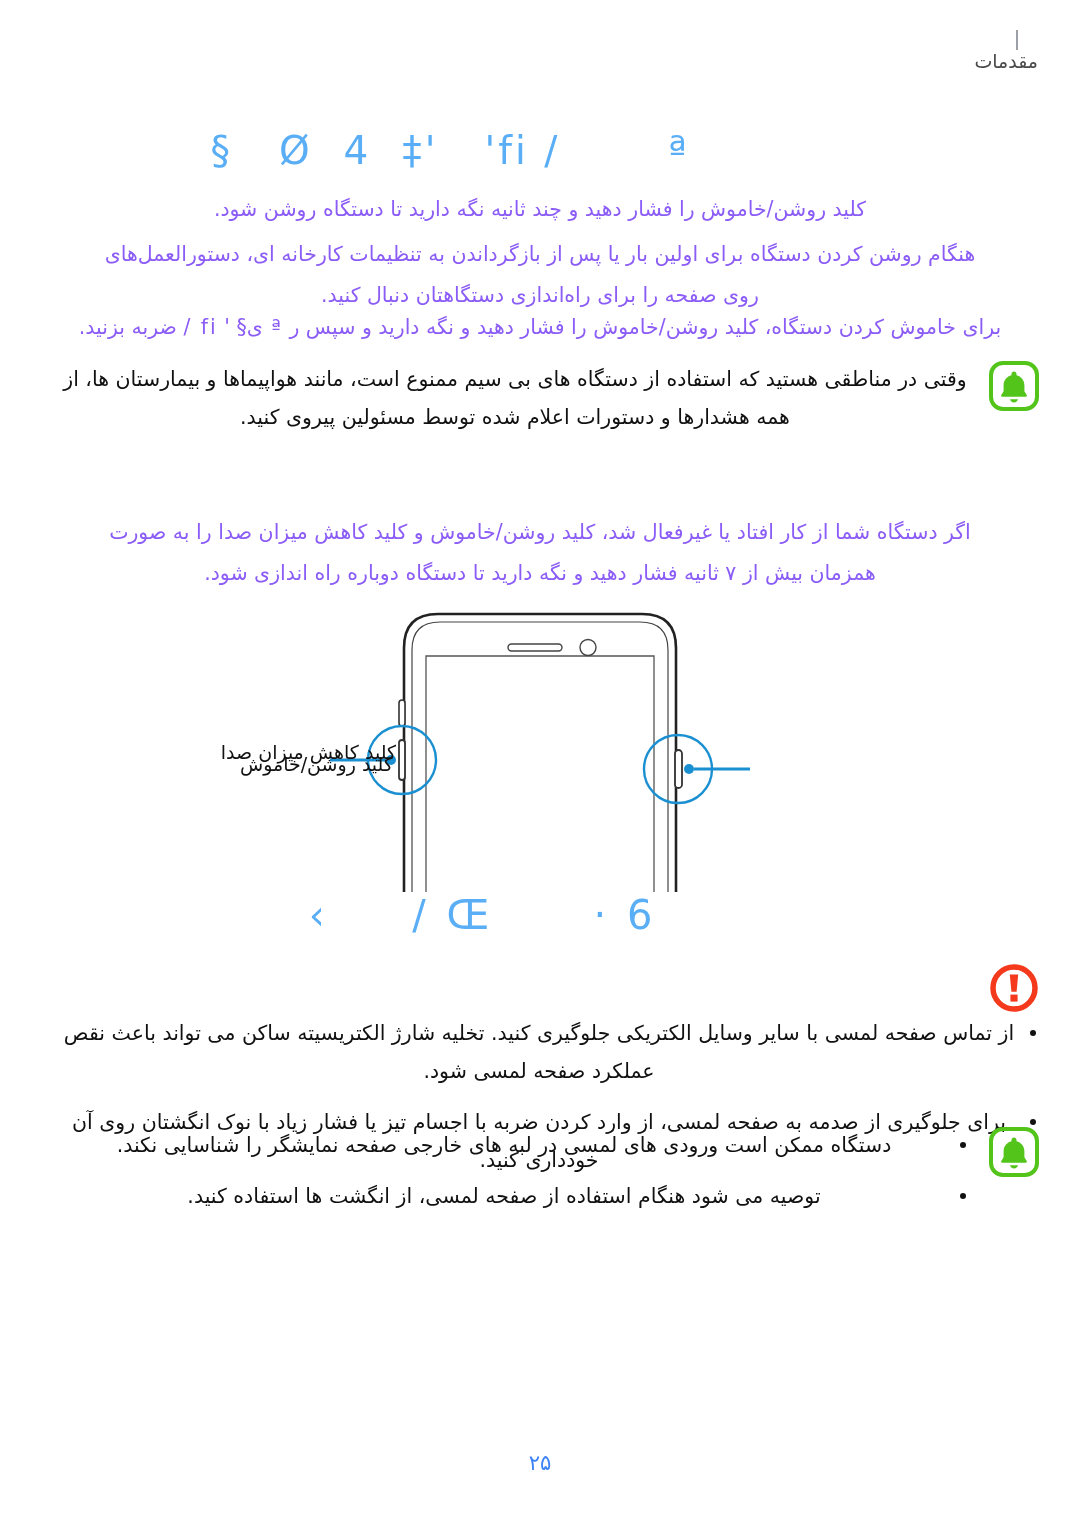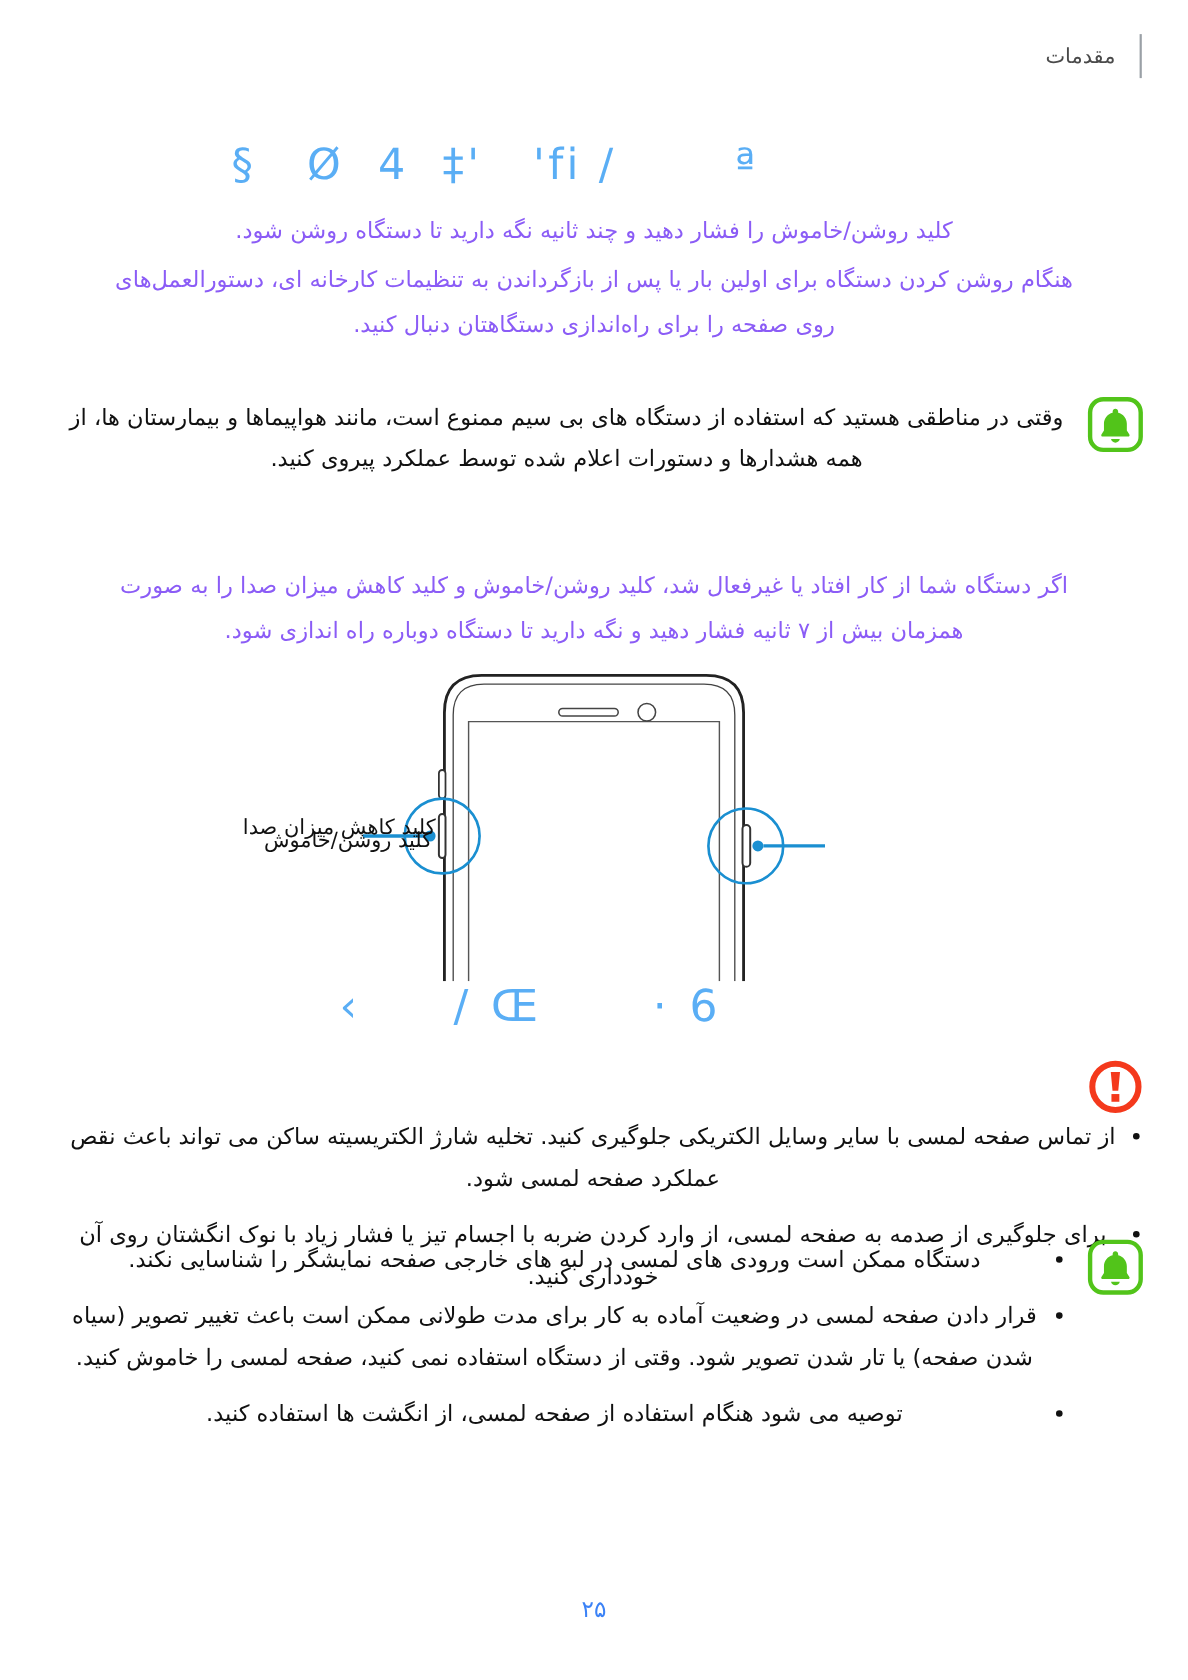--- a/index.html
+++ b/index.html
@@ -23,21 +23,21 @@
     height: 1527px;
     box-sizing: border-box;
   }
 
   
   .header {
     position: absolute;
     top: 30px;
     right: 42px;
     display: flex;
-    flex-direction: row;
+    flex-direction: column;
     align-items: center;
     height: 42px;
   }
   .header-rule {
     width: 2px;
     height: 40px;
     background: #9aa0a6;
     margin-right: 0px;
     margin-left: 22px;
   }
@@ -254,31 +254,36 @@
     <div class="header-rule"></div>
     <div class="header-title">مقدمات</div>
   </div>
 
   <div class="h-section h-blue" id="heading-power-on">Ø  4  ‡'   'fi /       ª   §</div>
 
   <div class="para" id="para-power-on">کلید روشن/خاموش را فشار دهید و چند ثانیه نگه دارید تا دستگاه روشن شود.</div>
 
   <div class="para" id="para-first-setup">هنگام روشن کردن دستگاه برای اولین بار یا پس از بازگرداندن به تنظیمات کارخانه ای، دستورالعمل‌های روی صفحه را برای راه‌اندازی دستگاهتان دنبال کنید.</div>
 
+  <div class="para" id="para-power-off">
+    <span>برای خاموش کردن دستگاه، کلید روشن/خاموش را فشار دهید و نگه دارید و سپس ر</span>
+    <span class="inline-glyph">ª ی§    ' fi /</span>
+    <span>ضربه بزنید.</span>
+  </div>
 
   <div class="note" id="note-wireless">
     <div class="note-icon">
       <svg viewBox="0 0 52 52" width="52" height="52" aria-hidden="true">
         <rect x="3" y="3" width="46" height="46" rx="12" ry="12" fill="none" stroke="#52c41a" stroke-width="4"></rect>
         <path d="M26 11.5c-1.4 0-2.5 1.1-2.5 2.5v1.2c-4.6 1.1-7.9 5.2-7.9 10v6.1l-2.3 3.6c-.5.8.1 1.9 1.1 1.9h23.2c1 0 1.6-1.1 1.1-1.9l-2.3-3.6v-6.1c0-4.8-3.3-8.9-7.9-10V14c0-1.4-1.1-2.5-2.5-2.5z" fill="#52c41a"></path>
         <path d="M22 39.2c.4 1.9 2 3.3 4 3.3s3.6-1.4 4-3.3z" fill="#52c41a"></path>
       </svg>
     </div>
     <div class="note-body">
-      <p>وقتی در مناطقی هستید که استفاده از دستگاه های بی سیم ممنوع است، مانند هواپیماها و بیمارستان ها، از همه هشدارها و دستورات اعلام شده توسط عملکرد پیروی کنید.</p>
+      <p>وقتی در مناطقی هستید که استفاده از دستگاه های بی سیم ممنوع است، مانند هواپیماها و بیمارستان ها، از همه هشدارها و دستورات اعلام شده توسط مسئولین پیروی کنید.</p>
     </div>
   </div>
 
 
   <div class="para" id="para-restart">اگر دستگاه شما از کار افتاد یا غیرفعال شد، کلید روشن/خاموش و کلید کاهش میزان صدا را به صورت همزمان بیش از ۷ ثانیه فشار دهید و نگه دارید تا دستگاه دوباره راه اندازی شود.</div>
 
   <div id="phone-figure">
     <svg width="420" height="300" viewBox="0 0 420 300" aria-hidden="true">
 
       <path d="M74 300 L74 56 Q74 22 108 22 L312 22 Q346 22 346 56 L346 300" fill="#ffffff" stroke="#222" stroke-width="2.6" stroke-linejoin="round"></path>
@@ -331,21 +336,20 @@
     <div class="note-icon">
       <svg viewBox="0 0 52 52" width="52" height="52" aria-hidden="true">
         <rect x="3" y="3" width="46" height="46" rx="12" ry="12" fill="none" stroke="#52c41a" stroke-width="4"></rect>
         <path d="M26 11.5c-1.4 0-2.5 1.1-2.5 2.5v1.2c-4.6 1.1-7.9 5.2-7.9 10v6.1l-2.3 3.6c-.5.8.1 1.9 1.1 1.9h23.2c1 0 1.6-1.1 1.1-1.9l-2.3-3.6v-6.1c0-4.8-3.3-8.9-7.9-10V14c0-1.4-1.1-2.5-2.5-2.5z" fill="#52c41a"></path>
         <path d="M22 39.2c.4 1.9 2 3.3 4 3.3s3.6-1.4 4-3.3z" fill="#52c41a"></path>
       </svg>
     </div>
     <div class="note-body">
       <ul class="bullets">
         <li>دستگاه ممکن است ورودی های لمسی در لبه های خارجی صفحه نمایشگر را شناسایی نکند.</li>
-        <li>قرار دادن صفحه لمسی در وضعیت آماده به کار برای مدت طولانی ممکن است باعث تغییر تصویر (سیاه شدن صفحه) یا تار شدن تصویر شود. وقتی از دستگاه استفاده نمی کنید، صفحه لمسی را خاموش کنید.</li>
         <li>توصیه می شود هنگام استفاده از صفحه لمسی، از انگشت ها استفاده کنید.</li>
       </ul>
     </div>
   </div>
 
   <div id="page-number">۲۵</div>
 
 </div>
 
 </body></html>

